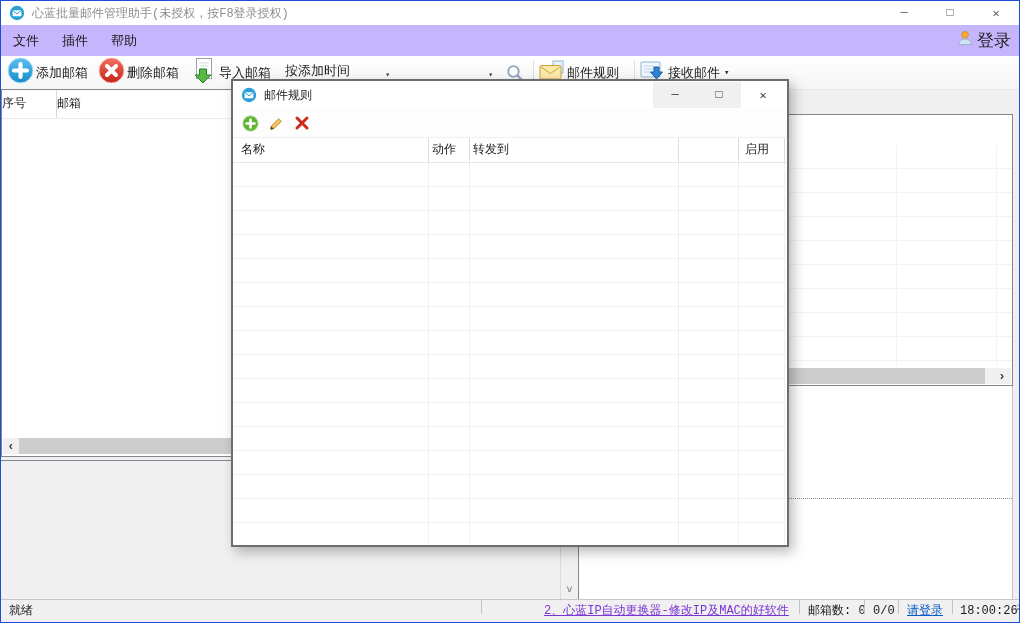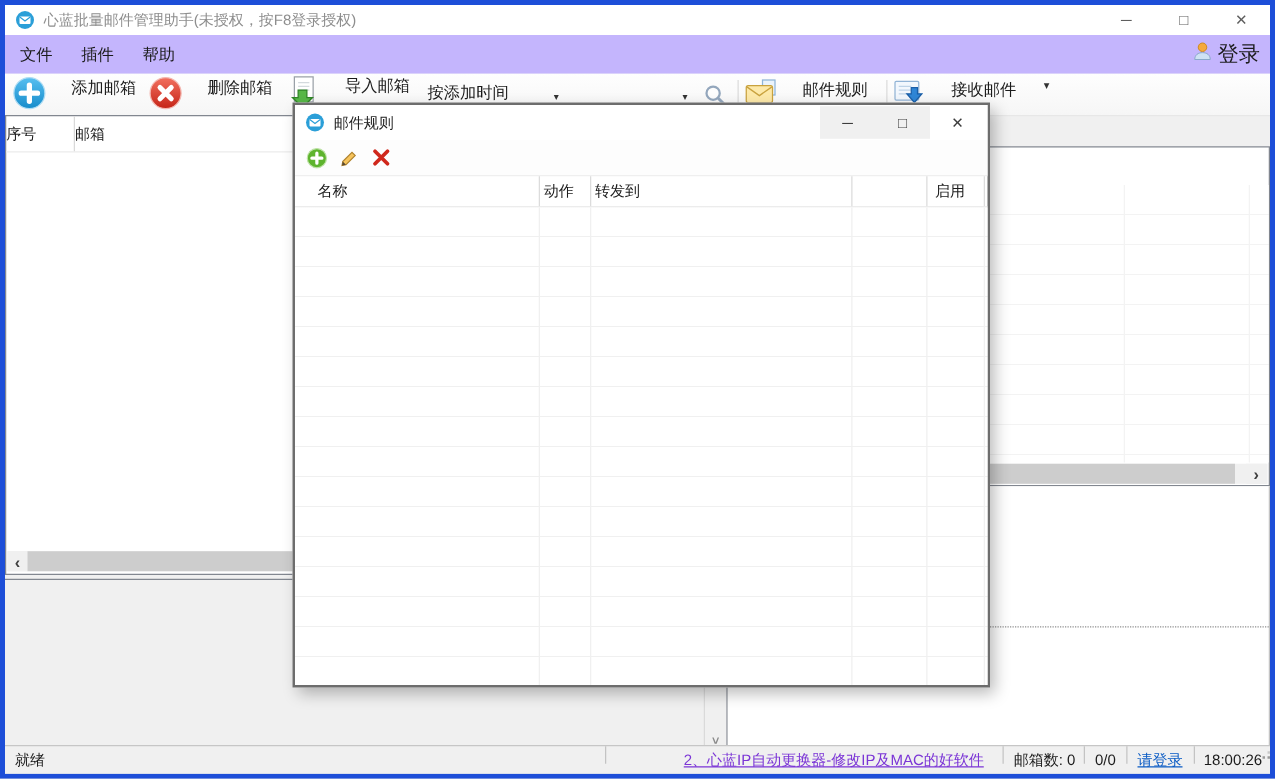--- a/index.html
+++ b/index.html
@@ -1,19 +1,19 @@
 <!DOCTYPE html>
 <html style="--accent-blue: #29a3e0; --delete-red: #d6392b; --import-green: #4aab3d; --dialog-add-green: #5eb42e; --promo-link: #7b35d6; --login-link: #0a5bc4;"><head>
 <meta charset="utf-8">
 <style>
   * { margin:0; padding:0; box-sizing:border-box; }
   html,body { background:#d9d9d9; }
   body { font-family:"Liberation Sans", sans-serif; }
   #app { position:relative; width:1020px; height:623px; background:#f0f0f0;
-         border:4px solid #1d4ed8; overflow:hidden; font-size:12px; color:#1b1b1b; }
+         border:1px solid #1d4ed8; overflow:hidden; font-size:12px; color:#1b1b1b;font-family:Liberation Mono, monospace; }
 
   
   .titlebar { position:absolute; top:0; left:0; right:0; height:24px; background:#fff;
               display:flex; align-items:center; }
   .app-ico { margin-left:8px; display:flex; }
   .titlebar .title { margin-left:7px; color:#8e8e8e; font-size:12px; white-space:nowrap; }
   .win-controls { position:absolute; right:0; top:0; height:24px; display:flex; }
   .win-btn { width:46px; height:24px; display:flex; align-items:center; justify-content:center;
              color:#5e5e5e; font-size:12px; }
 
@@ -21,21 +21,21 @@
   .menubar { position:absolute; top:24px; left:0; right:0; height:31px; background:#c4b5fd;
              display:flex; align-items:center; font-size:13px; }
   .menu-item { padding:0 11px; margin-left:1px; height:100%; display:flex; align-items:center; }
   .login-btn { position:absolute; right:8px; top:0; height:100%; display:flex; align-items:center;
                gap:4px; font-size:17px; }
 
   
   .toolbar { position:absolute; top:55px; left:0; right:0; height:34px;
              background:linear-gradient(#fefefe,#f6f6f6); border-bottom:1px solid #e7e7e7;
              display:flex; align-items:center; padding-left:6px; font-size:13px; }
-  .tbtn { display:flex; align-items:flex-start; gap:20px; margin-right:10px; white-space:nowrap; }
+  .tbtn { display:flex; align-items:center; gap:2px; margin-right:10px; white-space:nowrap; }
   .tsep { width:1px; height:24px; background:#dcdcdc; margin:0 5px; }
   .combo { height:22px; border-bottom:1px solid #8f8f8f; position:relative;
            display:flex; align-items:flex-end; padding:0 14px 3px 4px; font-size:13px; }
   .combo .arrow { position:absolute; right:3px; bottom:4px; font-size:8px; color:#333; }
   .combo1 { width:112px; margin-right:8px; }
   .combo2 { width:95px; margin-right:6px; }
   .caret { font-size:9px; color:#333; margin-left:2px; }
 
   
   .panel { position:absolute; background:#fff; border:1px solid #828790; }
@@ -277,21 +277,21 @@
           <path d="M3 3 L13 13 M13 3 L3 13" stroke="#d0281c" stroke-width="3" stroke-linecap="round"></path>
         </svg>
       </span>
     </div>
     <div class="dlg-header">
       <span class="vline" style="left:195px;background:#dcdcdc;"></span>
       <span class="vline" style="left:236px;background:#dcdcdc;"></span>
       <span class="vline" style="left:445px;background:#dcdcdc;"></span>
       <span class="vline" style="left:505px;background:#dcdcdc;"></span>
       <span class="vline" style="left:551px;background:#dcdcdc;"></span>
-      <span class="hcell" style="left:8px;margin-left:10px;">名称</span>
+      <span class="hcell" style="left:8px;">名称</span>
       <span class="hcell" style="left:199px;">动作</span>
       <span class="hcell" style="left:240px;">转发到</span>
       <span class="hcell" style="left:449px;margin-top:29px;">继续执行</span>
       <span class="hcell" style="left:512px;">启用</span>
     </div>
     <div class="dlg-body">
       <span class="vline" style="left:195px;background:#f0f0f0;"></span>
       <span class="vline" style="left:236px;background:#f0f0f0;"></span>
       <span class="vline" style="left:445px;background:#f0f0f0;"></span>
       <span class="vline" style="left:505px;background:#f0f0f0;"></span>

